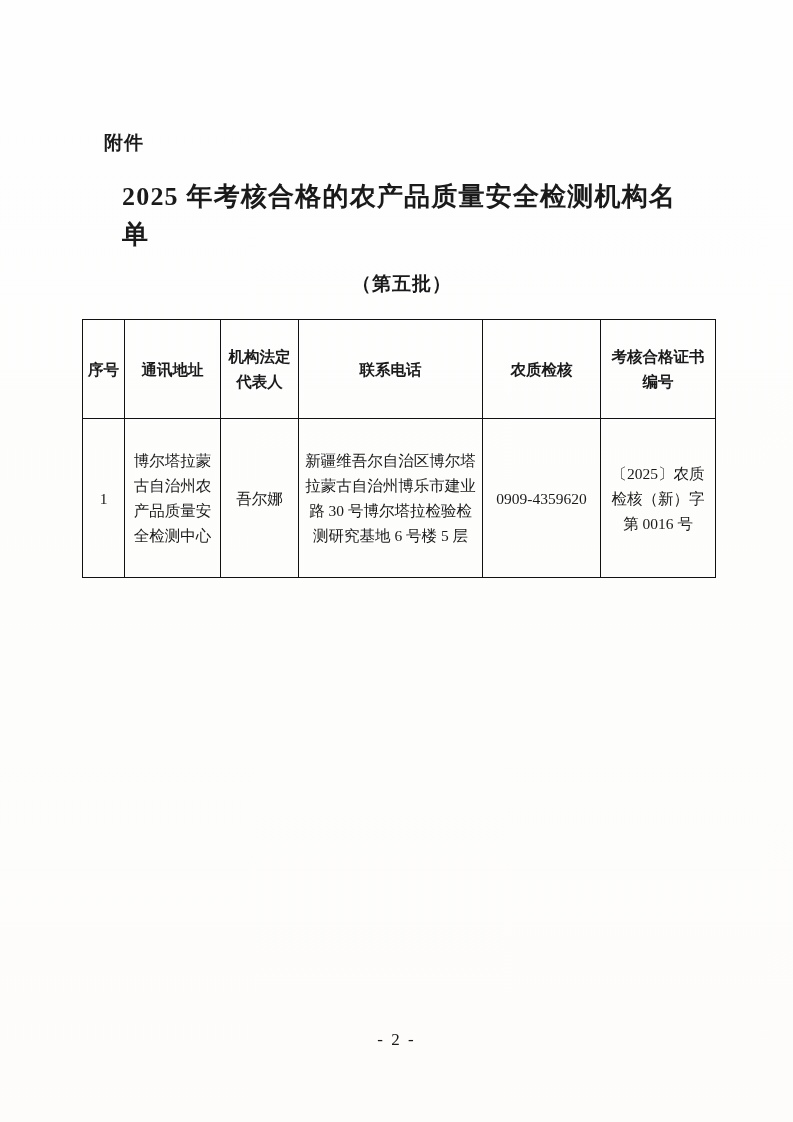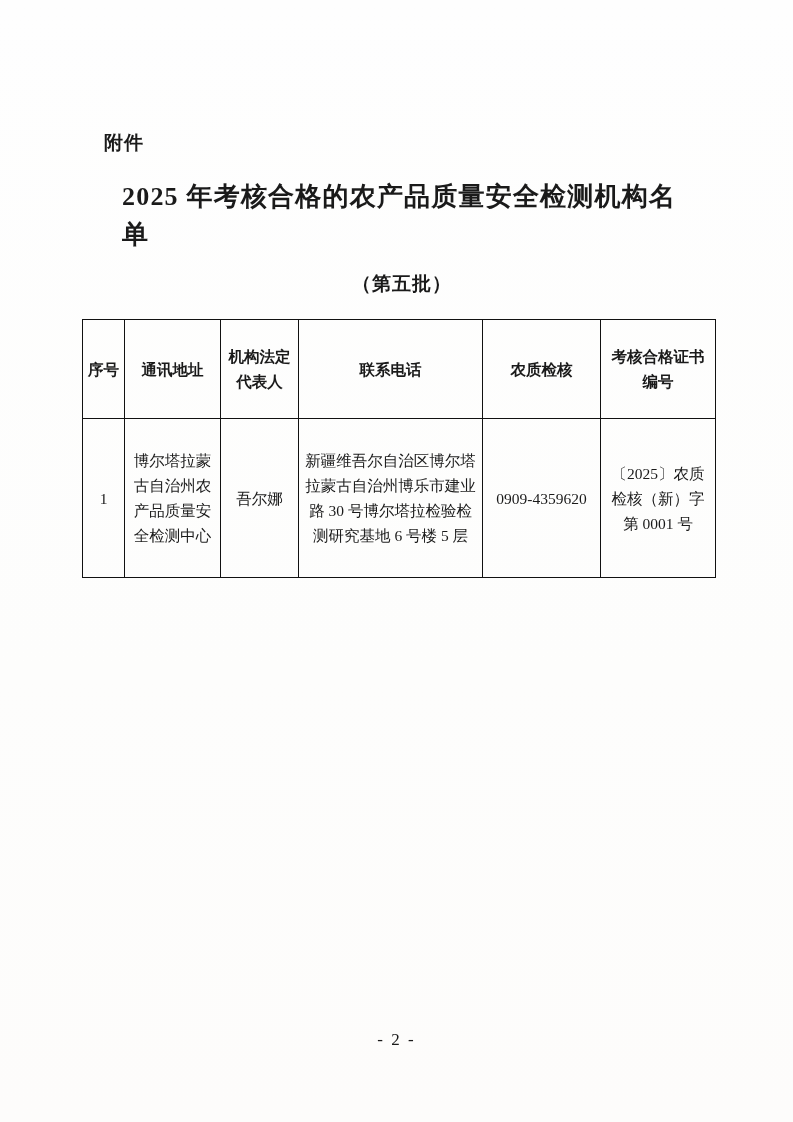--- a/index.html
+++ b/index.html
@@ -132,21 +132,21 @@
           <th>考核合格证书编号</th>
         </tr>
       </thead>
       <tbody>
         <tr>
           <td>1</td>
           <td class="cell-multiline">博尔塔拉蒙古自治州农产品质量安全检测中心</td>
           <td>吾尔娜</td>
           <td class="cell-multiline">新疆维吾尔自治区博尔塔拉蒙古自治州博乐市建业路 30 号博尔塔拉检验检测研究基地 6 号楼 5 层</td>
           <td>0909-4359620</td>
-          <td class="cell-multiline">〔2025〕农质检核（新）字第 0001 号</td>
+          <td class="cell-multiline">〔2025〕农质检核（新）字第 0016 号</td>
         </tr>
       </tbody>
     </table>
 
   </div>
 
   <div class="page-number">
     <span>- 2 -</span>
   </div>
 

